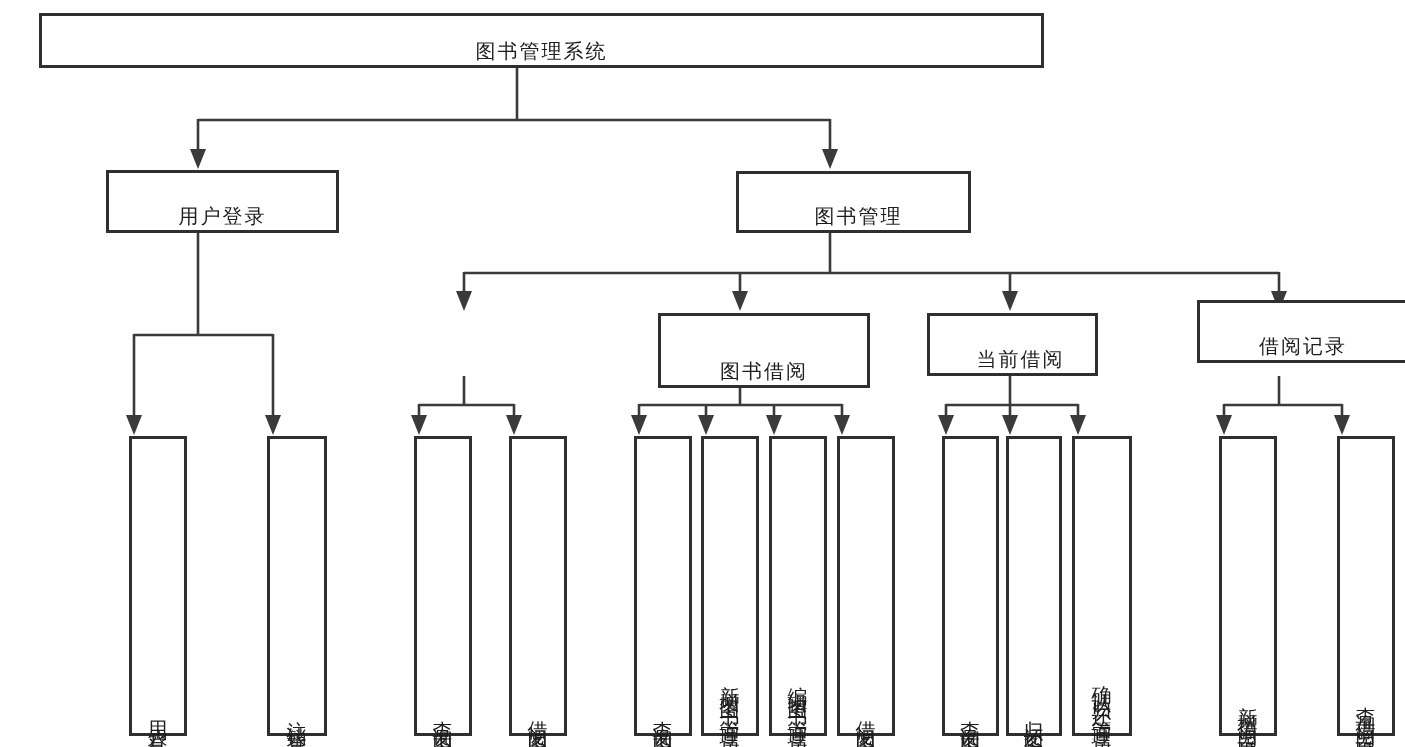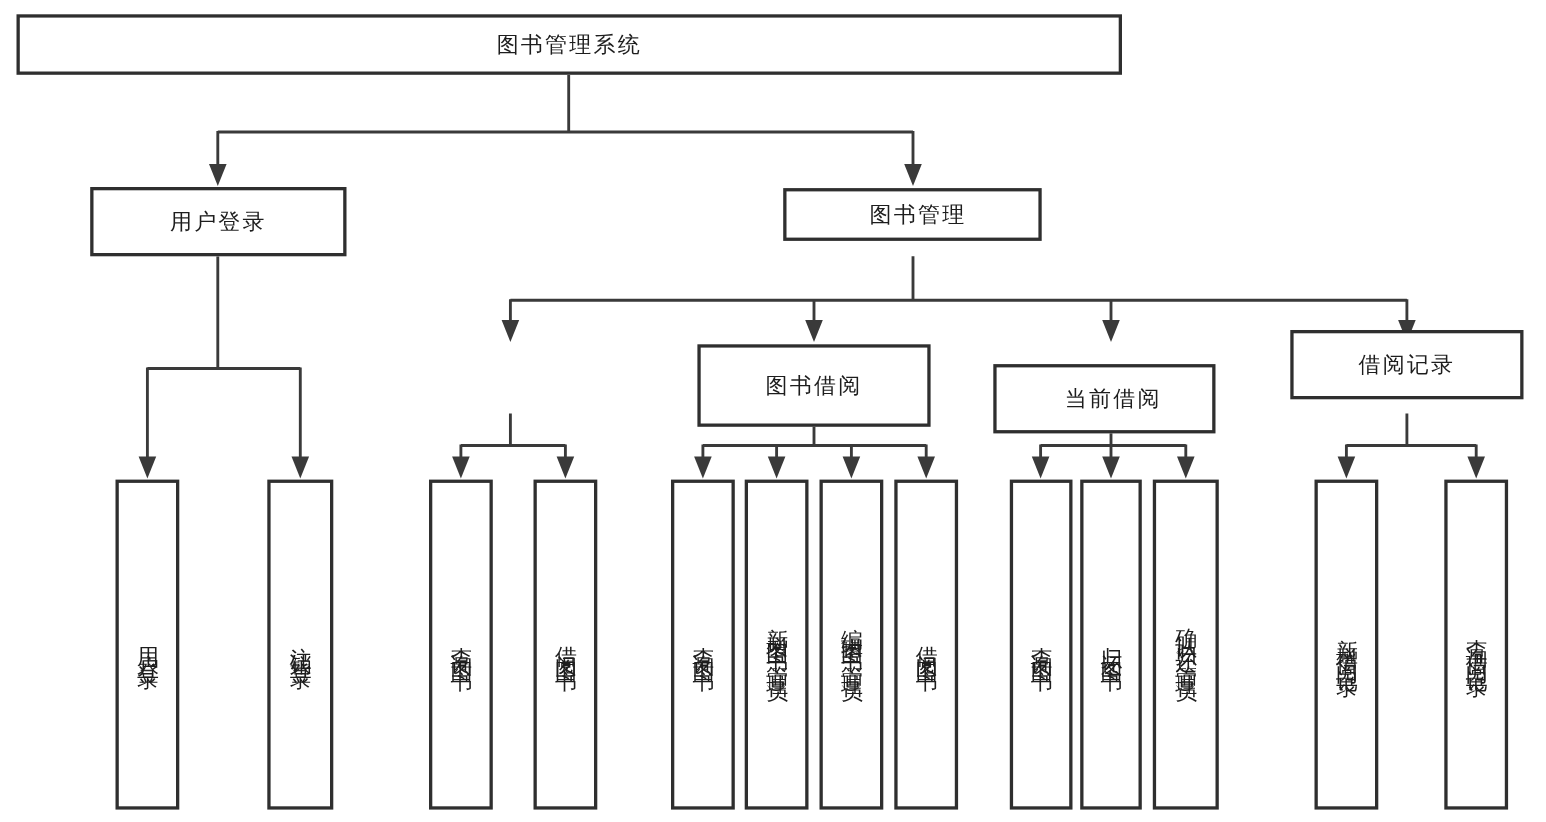--- a/index.html
+++ b/index.html
@@ -25,37 +25,38 @@
     width: 1405px; height: 747px;
     pointer-events: none;
   }
   .wire { stroke: var(--line); stroke-width: 2.6; fill: none; }
   .arrow { fill: var(--line); stroke: none; }
   .node {
     position: absolute;
     background: var(--bg);
     border: 3px solid var(--border);
     display: flex;
-    align-items: center;
+    align-items: flex-end;
     justify-content: center;
     color: var(--text);
+    margin-left: 24px;
   }
   .node .label {
     font-size: 20px;
     letter-spacing: 2px;
     white-space: nowrap;
     color: var(--text);
   }
   
   .n-root { left: 15px;  top: 13px;  width: 1005px; height: 55px; }
   .n-l2a  { left: 82px;  top: 170px; width: 233px;  height: 63px; }
-  .n-l2b  { left: 712px; top: 171px; width: 235px;  height: 48px; padding-left: 10px; }
+  .n-l2b  { left: 712px; top: 171px; width: 235px;  height: 62px; padding-left: 10px; }
   .n-l3a  { left: 362px; top: 313px; width: 205px;  height: 63px; }
   .n-l3b  { left: 634px; top: 313px; width: 212px;  height: 75px; }
-  .n-l3c  { left: 903px; top: 331px; width: 202px;  height: 63px; padding-left: 16px; }
+  .n-l3c  { left: 903px; top: 313px; width: 171px;  height: 63px; padding-left: 16px; }
   .n-l3d  { left: 1173px;top: 300px; width: 212px;  height: 63px; }
   
   .vnode { top: 436px; width: 58px; height: 300px; }
   .vnode .vlabel {
     writing-mode: vertical-rl;
     text-orientation: mixed;
     font-size: 20px;
     letter-spacing: 7px;
     line-height: 1;
     color: var(--text);

